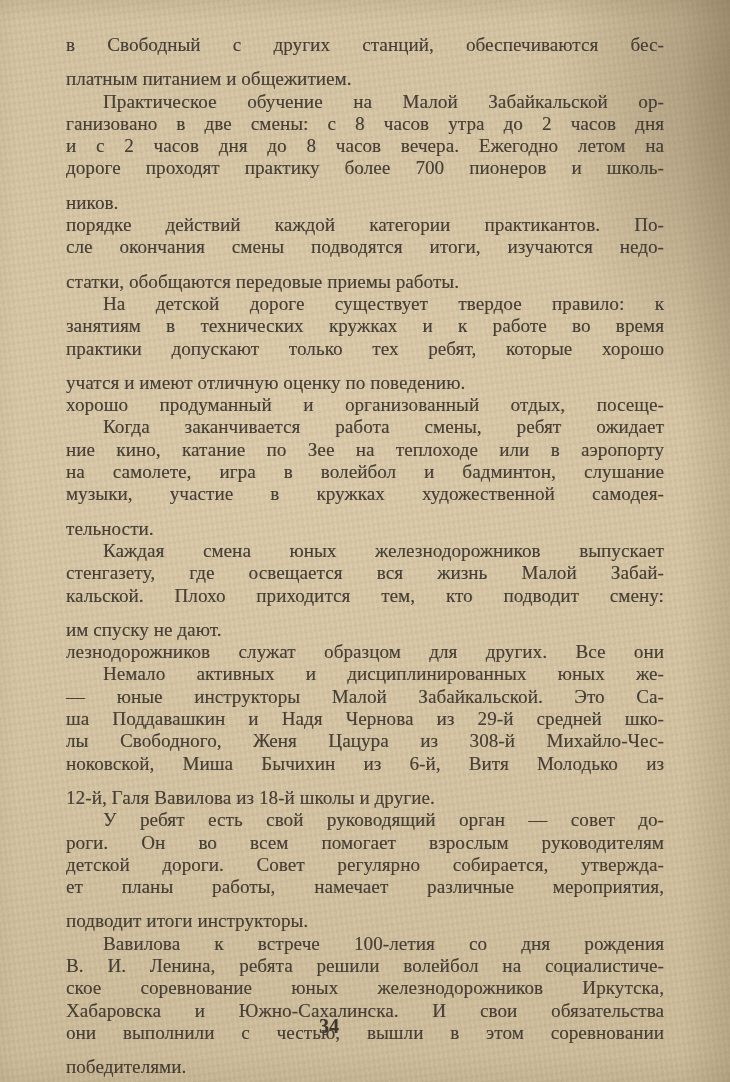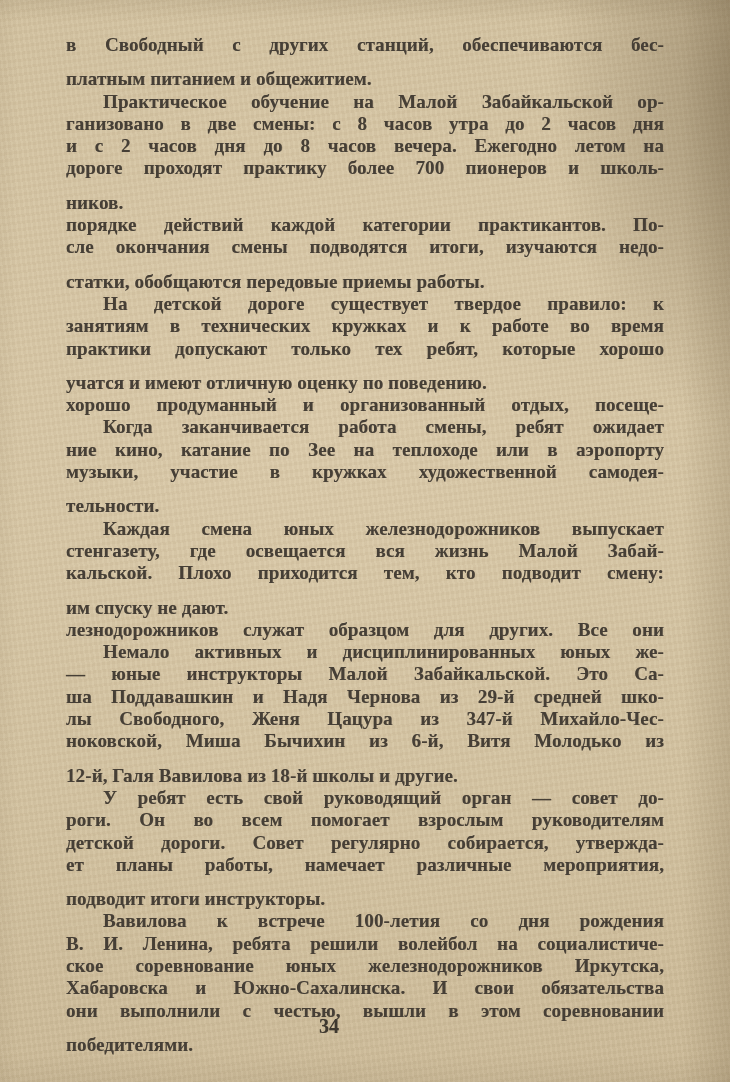--- a/index.html
+++ b/index.html
@@ -40,21 +40,20 @@
   .textblock {
     position: absolute;
     left: 66px;
     top: 34px;
     width: 598px;
     font-size: 19px;
     line-height: 22.3px;
     color: #463f36;
     text-shadow: 0.3px 0.3px 0.5px rgba(70,63,54,0.45);
     letter-spacing: 0.1px;
-    font-weight: bold;
   }
   .para { margin: 0; }
   .line {
     text-align: justify;
     text-align-last: justify;
     white-space: normal;
     hyphens: none;
   }
   .line.last { text-align-last: left; margin-top: 12px; }
   .para.indent .line.first { text-indent: 37px; }
@@ -96,35 +95,36 @@
       <div class="para indent">
         <div class="line first">На детской дороге существует твердое правило: к</div>
         <div class="line">занятиям в технических кружках и к работе во время</div>
         <div class="line">практики допускают только тех ребят, которые хорошо</div>
         <div class="line last">учатся и имеют отличную оценку по поведению.</div>
       </div>
       <div class="para indent">
         <div class="line">хорошо продуманный и организованный отдых, посеще-</div>
         <div class="line first">Когда заканчивается работа смены, ребят ожидает</div>
         <div class="line">ние кино, катание по Зее на теплоходе или в аэропорту</div>
+        <div class="line">на самолете, игра в волейбол и бадминтон, слушание</div>
         <div class="line">музыки, участие в кружках художественной самодея-</div>
         <div class="line last">тельности.</div>
       </div>
       <div class="para indent">
         <div class="line first">Каждая смена юных железнодорожников выпускает</div>
         <div class="line">стенгазету, где освещается вся жизнь Малой Забай-</div>
         <div class="line">кальской. Плохо приходится тем, кто подводит смену:</div>
         <div class="line last">им спуску не дают.</div>
       </div>
       <div class="para indent">
         <div class="line">лезнодорожников служат образцом для других. Все они</div>
         <div class="line first">Немало активных и дисциплинированных юных же-</div>
         <div class="line">— юные инструкторы Малой Забайкальской. Это Са-</div>
         <div class="line">ша Поддавашкин и Надя Чернова из 29-й средней шко-</div>
-        <div class="line">лы Свободного, Женя Цацура из 347-й Михайло-Чес-</div>
+        <div class="line">лы Свободного, Женя Цацура из 308-й Михайло-Чес-</div>
         <div class="line">ноковской, Миша Бычихин из 6-й, Витя Молодько из</div>
         <div class="line last">12-й, Галя Вавилова из 18-й школы и другие.</div>
       </div>
       <div class="para indent">
         <div class="line first">У ребят есть свой руководящий орган — совет до-</div>
         <div class="line">роги. Он во всем помогает взрослым руководителям</div>
         <div class="line">детской дороги. Совет регулярно собирается, утвержда-</div>
         <div class="line">ет планы работы, намечает различные мероприятия,</div>
         <div class="line last">подводит итоги инструкторы.</div>
       </div>

